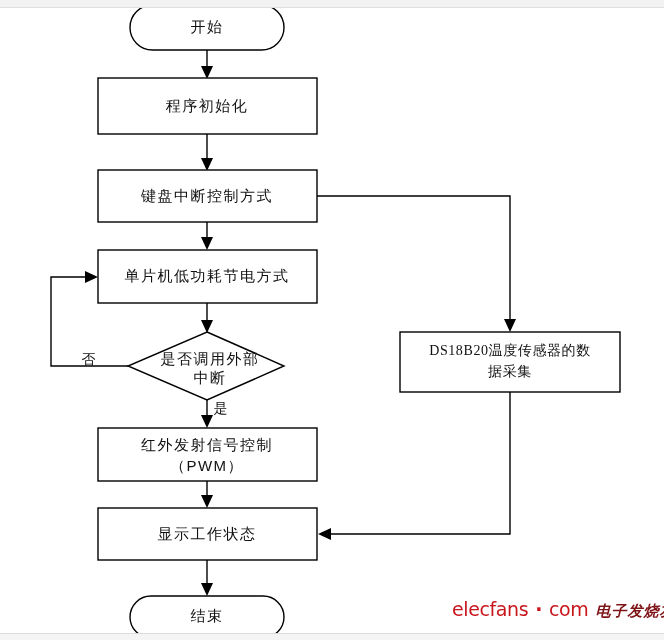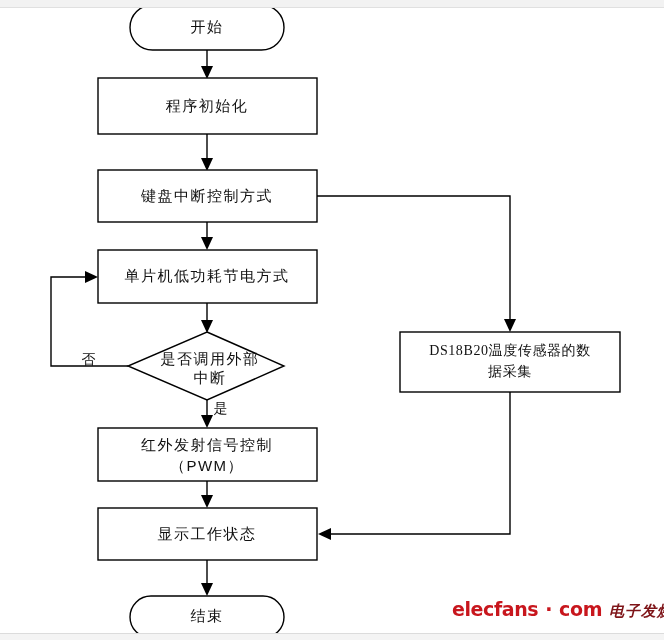--- a/index.html
+++ b/index.html
@@ -80,21 +80,21 @@
     left: 452px;
     top: 598px;
     display: flex;
     align-items: baseline;
     gap: 7px;
     white-space: nowrap;
   }
   .wm-brand {
     font-family: "DejaVu Sans", sans-serif;
     font-size: 19px;
-    font-weight: 700;
+    font-weight: 400;
     color: #c8161d;
     letter-spacing: -0.4px;
   }
   .wm-dot {
     color: #c8161d;
     font-weight: 700;
   }
   .wm-cn {
     font-family: "DejaVu Sans", sans-serif;
     font-size: 15px;

